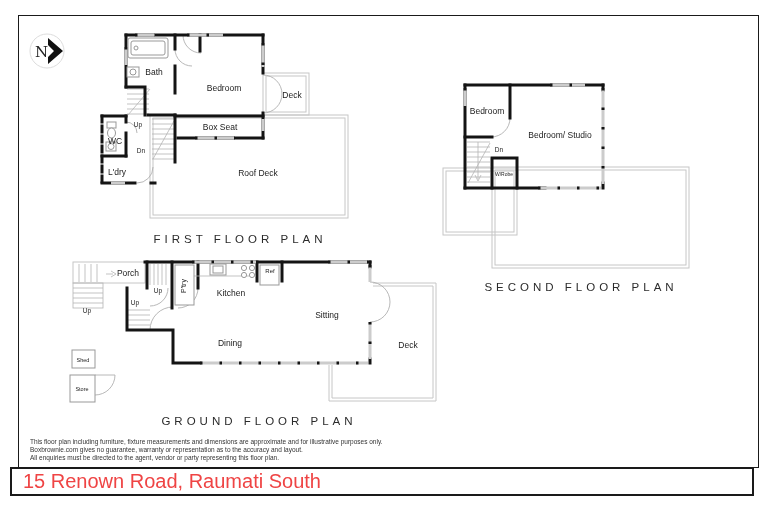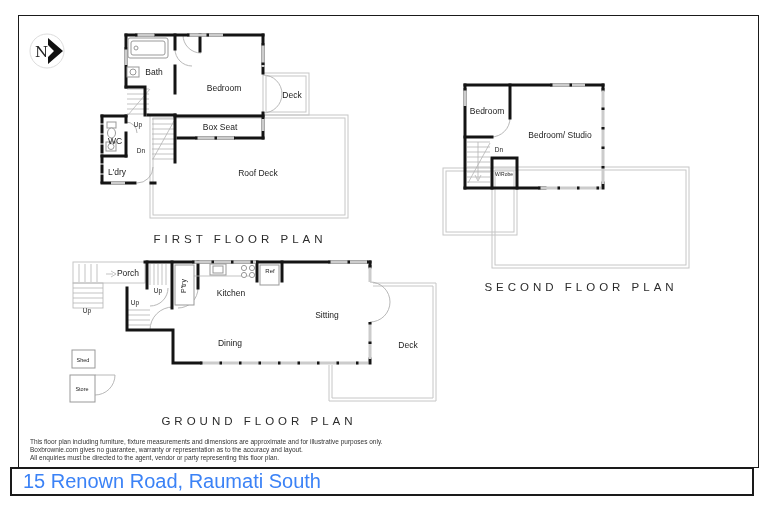--- a/index.html
+++ b/index.html
@@ -19,21 +19,21 @@
   .fix{stroke:#999;stroke-width:1;fill:#fff;}
   text{fill:#222;font-family:"Liberation Sans",sans-serif;}
   .room{font-size:8.5px;}
   .small{font-size:6.5px;}
   .tiny{font-size:5px;}
   .t6{font-size:6px;}
   .t55{font-size:5.5px;}
   .title{font-size:11.5px;letter-spacing:4px;fill:#2b2b2b;}
   .disclaimer{position:absolute;left:30px;top:438px;width:470px;font-size:6.5px;line-height:8px;color:#333;}
   .address-bar{position:absolute;left:10px;top:467px;width:744px;height:29px;border:2px solid #1a1a1a;box-sizing:border-box;display:flex;align-items:center;background:#fff;}
-  .address-text{font-size:20px;color:#3b82f6;padding-left:11px;white-space:nowrap;}
+  .address-text{font-size:20px;color:#ef4444;padding-left:11px;white-space:nowrap;}
 </style>
 </head>
 <body>
 
 <div class="page-border"></div>
 
 <svg id="north-svg" width="42" height="42" viewBox="0 0 42 42">
   <circle cx="21" cy="21" r="17" fill="none" stroke="#ddd" stroke-width="1"></circle>
   <text x="9" y="27" style="font-family:'DejaVu Serif',serif;font-size:15px;fill:#222">N</text>
   <path d="M22,8 L37,21 L22,34 L22,27 L28,21 L22,15 Z" fill="#111"></path>

